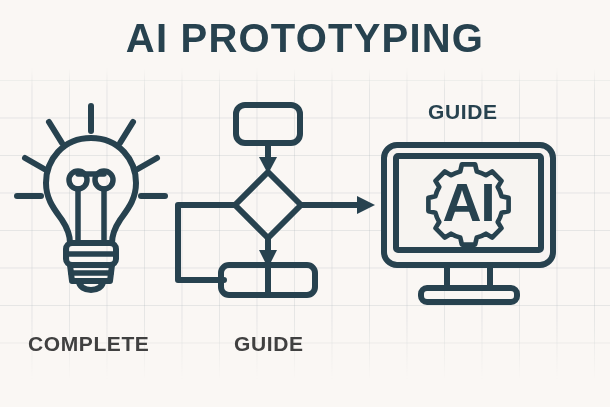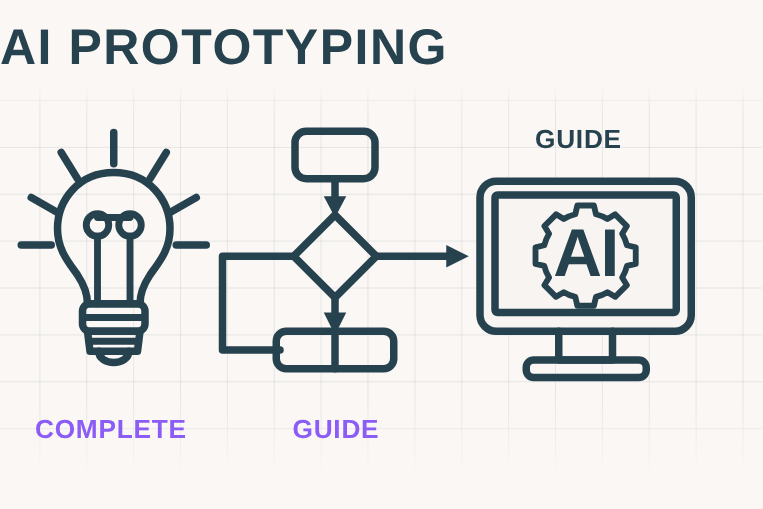--- a/index.html
+++ b/index.html
@@ -35,32 +35,33 @@
         rgba(0,0,0,0) 0px, rgba(0,0,0,0) 68px,
         rgba(0,0,0,1) 90px, rgba(0,0,0,1) 318px,
         rgba(0,0,0,0.45) 352px, rgba(0,0,0,0) 380px);
     pointer-events: none;
   }
   .title {
     position: absolute;
     left: 0;
     top: 18px;
     width: 610px;
+    text-align: center;
     font-size: 40px;
     font-weight: bold;
     letter-spacing: 1.2px;
     color: #27424f;
     line-height: 1;
   }
   .caption {
     position: absolute;
     font-size: 21px;
     font-weight: bold;
     letter-spacing: 0.6px;
-    color: #8b5cf6;
+    color: #404040;
     line-height: 1;
     white-space: nowrap;
   }
   #caption-complete { left: 28px;  top: 333px; }
   #caption-guide    { left: 234px; top: 333px; }
   #caption-proto    { left: 375px; top: 333px; }
   #label-guide-top  {
     position: absolute;
     left: 428px;
     top: 101px;

